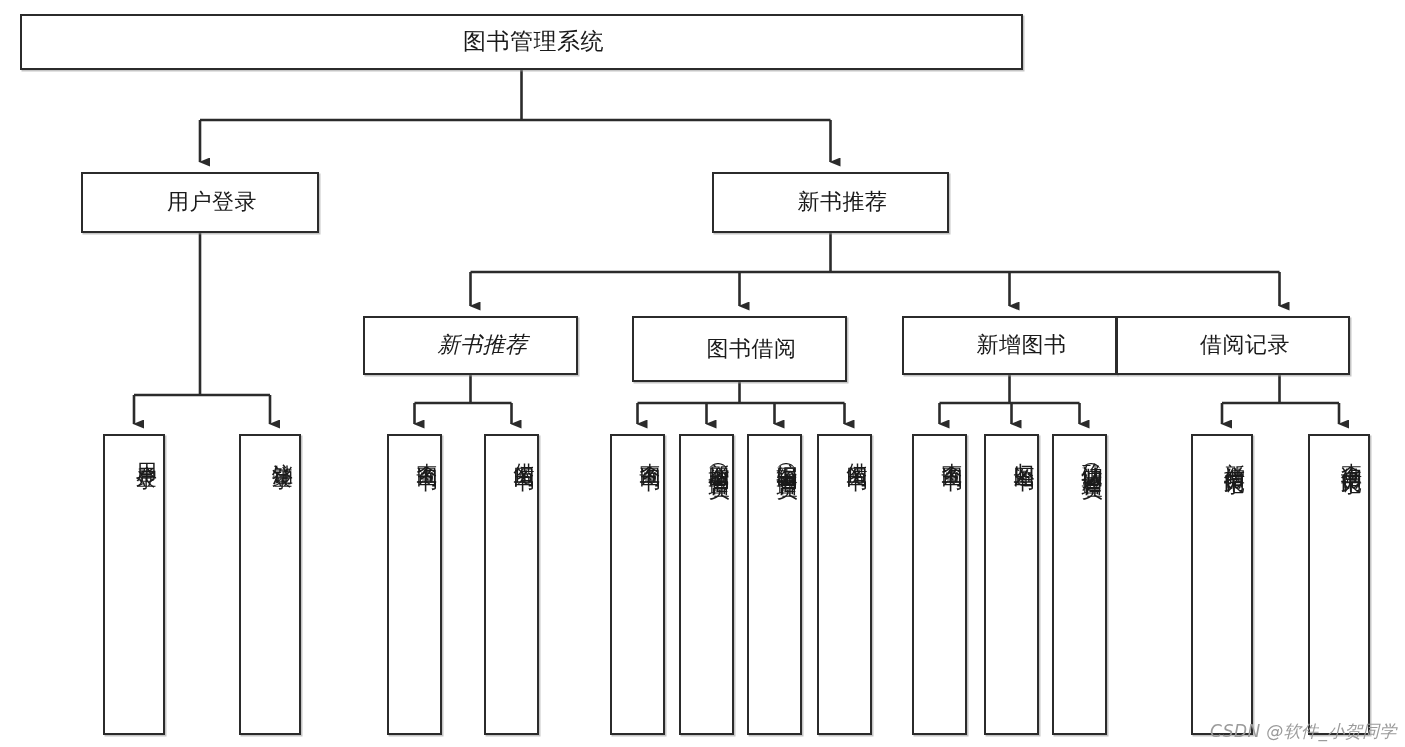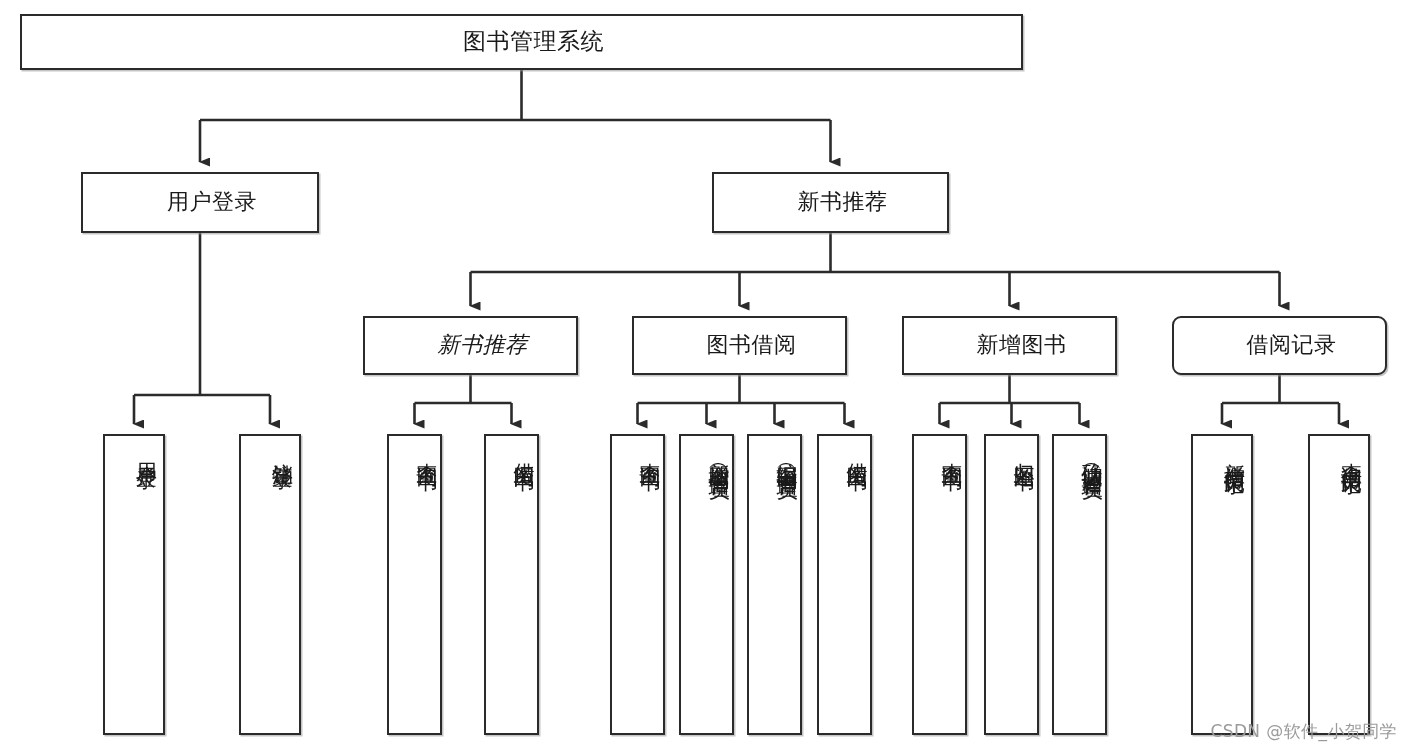--- a/index.html
+++ b/index.html
@@ -65,20 +65,21 @@
   #watermark {
     position: absolute;
     right: 8px;
     bottom: 4px;
     font-size: 17px;
     color: #9b9b9b;
     font-family: "DejaVu Sans", "Liberation Sans", sans-serif;
     letter-spacing: 0.4px;
     white-space: nowrap;
     pointer-events: none;
+    font-style: italic;
   }
 </style>
 </head>
 <body>
 
 <div id="diagram-root">
 
   <svg id="diagram-svg" viewBox="0 0 1405 747" preserveAspectRatio="none">
     <defs>
       <marker id="arrowhead" markerWidth="9" markerHeight="11" refX="4.5" refY="10" orient="auto" markerUnits="userSpaceOnUse">
@@ -128,27 +129,27 @@
       </div>
       <div class="node-box horiz" style="left: 81px; top: 172px; width: 238px; height: 61px;">
         <span class="node-label">用户登录</span>
       </div>
       <div class="node-box horiz" style="left: 712px; top: 172px; width: 237px; height: 61px;">
         <span class="node-label">新书推荐</span>
       </div>
       <div class="node-box horiz" style="left: 363px; top: 316px; width: 215px; height: 59px; font-style: italic;">
         <span class="node-label">新书推荐</span>
       </div>
-      <div class="node-box horiz" style="left: 632px; top: 316px; width: 215px; height: 59px;">
+      <div class="node-box horiz" style="left: 632px; top: 316px; width: 215px; height: 66px;">
         <span class="node-label">图书借阅</span>
       </div>
       <div class="node-box horiz" style="left: 902px; top: 316px; width: 215px; height: 59px;">
         <span class="node-label">新增图书</span>
       </div>
-      <div class="node-box horiz" style="left: 1172px; top: 316px; width: 215px; height: 59px; border-radius: 9px;">
+      <div class="node-box horiz" style="left: 1116px; top: 316px; width: 234px; height: 59px;">
         <span class="node-label">借阅记录</span>
       </div>
       <div class="node-box vert" style="left: 103px; top: 434px; width: 62px; height: 301px;">
         <span class="node-label">用户登录</span>
       </div>
       <div class="node-box vert" style="left: 239px; top: 434px; width: 62px; height: 301px;">
         <span class="node-label">注销登录</span>
       </div>
       <div class="node-box vert" style="left: 387px; top: 434px; width: 55px; height: 301px;">
         <span class="node-label">查询图书</span>

